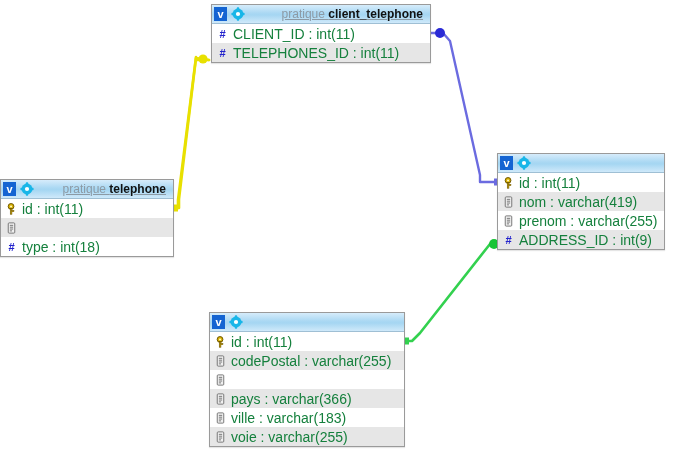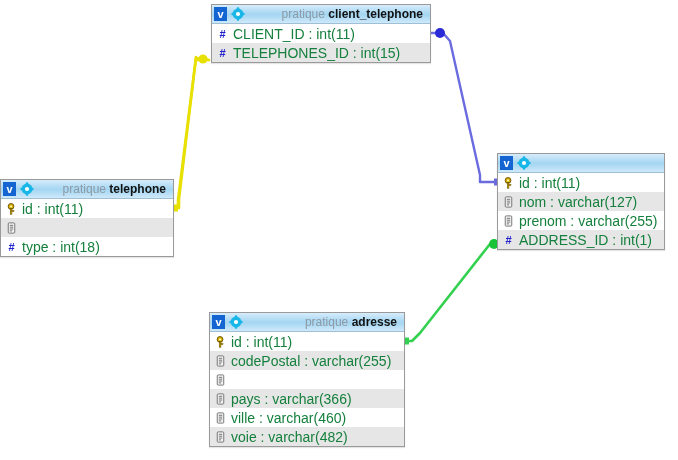--- a/index.html
+++ b/index.html
@@ -77,20 +77,21 @@
 
   .hdr-title {
     flex: 1 1 auto;
     text-align: right;
     font-size: 12px;
     color: #8c9aa5;
     white-space: nowrap;
     letter-spacing: 0;
     padding-right: 2px;
     overflow: hidden;
+    text-decoration: underline;
   }
   .hdr-title b {
     color: #111111;
     font-weight: bold;
   }
 
   .rows {
     display: block;
   }
 
@@ -180,21 +181,21 @@
       <div class="fld-row">
         <svg class="fld-icon" viewBox="0 0 14 14">
           <text x="7" y="11" text-anchor="middle" font-size="12" font-weight="bold" fill="#2222cc" font-family="Liberation Sans, sans-serif">#</text>
         </svg>
         <span class="fld-text">CLIENT_ID : int(11)</span>
       </div>
       <div class="fld-row alt">
         <svg class="fld-icon" viewBox="0 0 14 14">
           <text x="7" y="11" text-anchor="middle" font-size="12" font-weight="bold" fill="#2222cc" font-family="Liberation Sans, sans-serif">#</text>
         </svg>
-        <span class="fld-text">TELEPHONES_ID : int(15)</span>
+        <span class="fld-text">TELEPHONES_ID : int(11)</span>
       </div>
     </div>
   </div>
 
   <div class="table-node" id="node-telephone">
     <div class="tbl-header">
       <div class="badge-v">v</div>
       <svg class="gear-icon" viewBox="0 0 16 16">
         <g fill="#19b6e8">
           <circle cx="8" cy="8" r="6.2"></circle>
@@ -263,58 +264,54 @@
         <span class="fld-text">id : int(11)</span>
       </div>
       <div class="fld-row alt">
         <svg class="fld-icon" viewBox="0 0 14 14">
           <rect x="3.5" y="1.5" width="7" height="11" rx="1" fill="#f2f2f2" stroke="#6f6f6f" stroke-width="1"></rect>
           <rect x="5.2" y="3.6" width="3.6" height="1" fill="#6f6f6f"></rect>
           <rect x="5.2" y="5.6" width="3.6" height="1" fill="#6f6f6f"></rect>
           <rect x="5.2" y="7.6" width="3.6" height="1" fill="#6f6f6f"></rect>
           <rect x="5.2" y="9.6" width="2.4" height="1" fill="#6f6f6f"></rect>
         </svg>
-        <span class="fld-text">nom : varchar(127)</span>
+        <span class="fld-text">nom : varchar(419)</span>
       </div>
       <div class="fld-row">
         <svg class="fld-icon" viewBox="0 0 14 14">
           <rect x="3.5" y="1.5" width="7" height="11" rx="1" fill="#f2f2f2" stroke="#6f6f6f" stroke-width="1"></rect>
           <rect x="5.2" y="3.6" width="3.6" height="1" fill="#6f6f6f"></rect>
           <rect x="5.2" y="5.6" width="3.6" height="1" fill="#6f6f6f"></rect>
           <rect x="5.2" y="7.6" width="3.6" height="1" fill="#6f6f6f"></rect>
           <rect x="5.2" y="9.6" width="2.4" height="1" fill="#6f6f6f"></rect>
         </svg>
         <span class="fld-text">prenom : varchar(255)</span>
       </div>
       <div class="fld-row alt">
         <svg class="fld-icon" viewBox="0 0 14 14">
           <text x="7" y="11" text-anchor="middle" font-size="12" font-weight="bold" fill="#2222cc" font-family="Liberation Sans, sans-serif">#</text>
         </svg>
-        <span class="fld-text">ADDRESS_ID : int(1)</span>
+        <span class="fld-text">ADDRESS_ID : int(9)</span>
       </div>
     </div>
   </div>
 
   <div class="table-node" id="node-adresse">
     <div class="tbl-header">
       <div class="badge-v">v</div>
       <svg class="gear-icon" viewBox="0 0 16 16">
         <g fill="#19b6e8">
           <circle cx="8" cy="8" r="6.2"></circle>
           <rect x="6.6" y="0.4" width="2.8" height="3.2" rx="1"></rect>
           <rect x="6.6" y="12.4" width="2.8" height="3.2" rx="1"></rect>
           <rect x="0.4" y="6.6" width="3.2" height="2.8" rx="1"></rect>
           <rect x="12.4" y="6.6" width="3.2" height="2.8" rx="1"></rect>
         </g>
         <circle cx="8" cy="8" r="2.4" fill="#ffffff"></circle>
       </svg>
-      <div class="hdr-title">
-        <span>pratique</span>
-        <b>adresse</b>
-      </div>
     </div>
     <div class="rows">
       <div class="fld-row">
         <svg class="fld-icon" viewBox="0 0 14 14">
           <circle cx="6.5" cy="4.2" r="3.1" fill="#d8b100" stroke="#6a5200" stroke-width="1"></circle>
           <circle cx="6.5" cy="4.2" r="1.1" fill="#fff9c8"></circle>
           <rect x="5.7" y="6.6" width="1.7" height="6" fill="#d8b100" stroke="#6a5200" stroke-width="0.7"></rect>
           <rect x="7.4" y="8.6" width="2.2" height="1.3" fill="#d8b100" stroke="#6a5200" stroke-width="0.6"></rect>
         </svg>
         <span class="fld-text">id : int(11)</span>
@@ -349,28 +346,28 @@
         <span class="fld-text">pays : varchar(366)</span>
       </div>
       <div class="fld-row">
         <svg class="fld-icon" viewBox="0 0 14 14">
           <rect x="3.5" y="1.5" width="7" height="11" rx="1" fill="#f2f2f2" stroke="#6f6f6f" stroke-width="1"></rect>
           <rect x="5.2" y="3.6" width="3.6" height="1" fill="#6f6f6f"></rect>
           <rect x="5.2" y="5.6" width="3.6" height="1" fill="#6f6f6f"></rect>
           <rect x="5.2" y="7.6" width="3.6" height="1" fill="#6f6f6f"></rect>
           <rect x="5.2" y="9.6" width="2.4" height="1" fill="#6f6f6f"></rect>
         </svg>
-        <span class="fld-text">ville : varchar(460)</span>
-      </div>
-      <div class="fld-row alt">
-        <svg class="fld-icon" viewBox="0 0 14 14">
-          <rect x="3.5" y="1.5" width="7" height="11" rx="1" fill="#f2f2f2" stroke="#6f6f6f" stroke-width="1"></rect>
-          <rect x="5.2" y="3.6" width="3.6" height="1" fill="#6f6f6f"></rect>
-          <rect x="5.2" y="5.6" width="3.6" height="1" fill="#6f6f6f"></rect>
-          <rect x="5.2" y="7.6" width="3.6" height="1" fill="#6f6f6f"></rect>
-          <rect x="5.2" y="9.6" width="2.4" height="1" fill="#6f6f6f"></rect>
-        </svg>
-        <span class="fld-text">voie : varchar(482)</span>
+        <span class="fld-text">ville : varchar(183)</span>
+      </div>
+      <div class="fld-row alt">
+        <svg class="fld-icon" viewBox="0 0 14 14">
+          <rect x="3.5" y="1.5" width="7" height="11" rx="1" fill="#f2f2f2" stroke="#6f6f6f" stroke-width="1"></rect>
+          <rect x="5.2" y="3.6" width="3.6" height="1" fill="#6f6f6f"></rect>
+          <rect x="5.2" y="5.6" width="3.6" height="1" fill="#6f6f6f"></rect>
+          <rect x="5.2" y="7.6" width="3.6" height="1" fill="#6f6f6f"></rect>
+          <rect x="5.2" y="9.6" width="2.4" height="1" fill="#6f6f6f"></rect>
+        </svg>
+        <span class="fld-text">voie : varchar(255)</span>
       </div>
     </div>
   </div>
 
 </div>
 
 </body></html>

